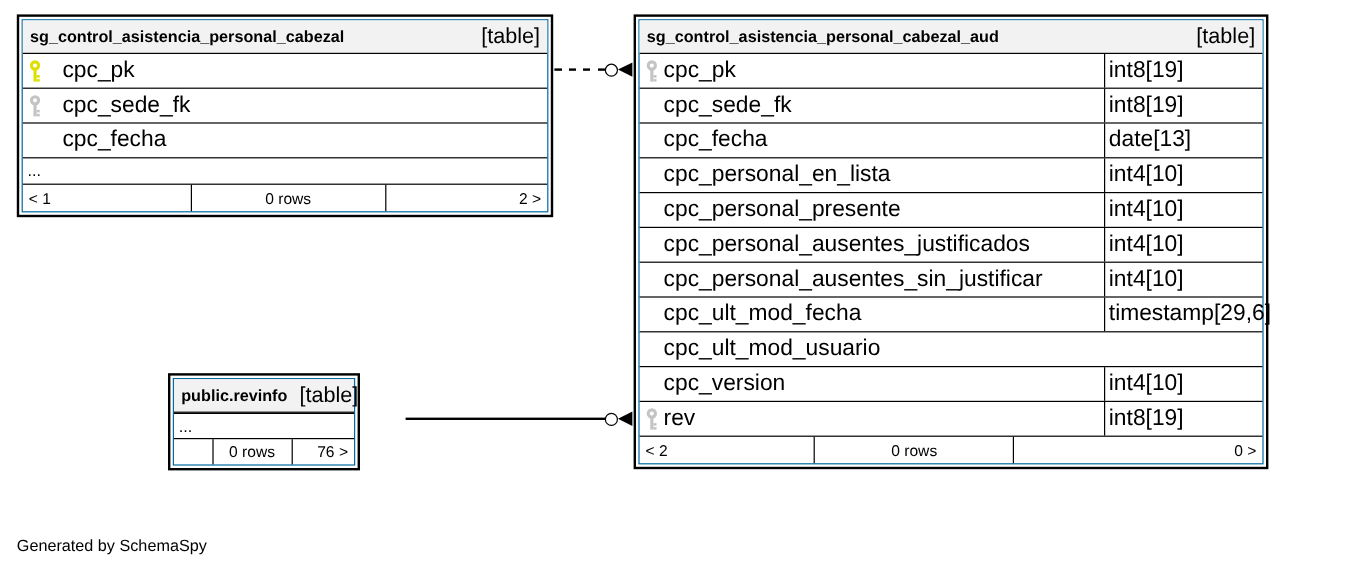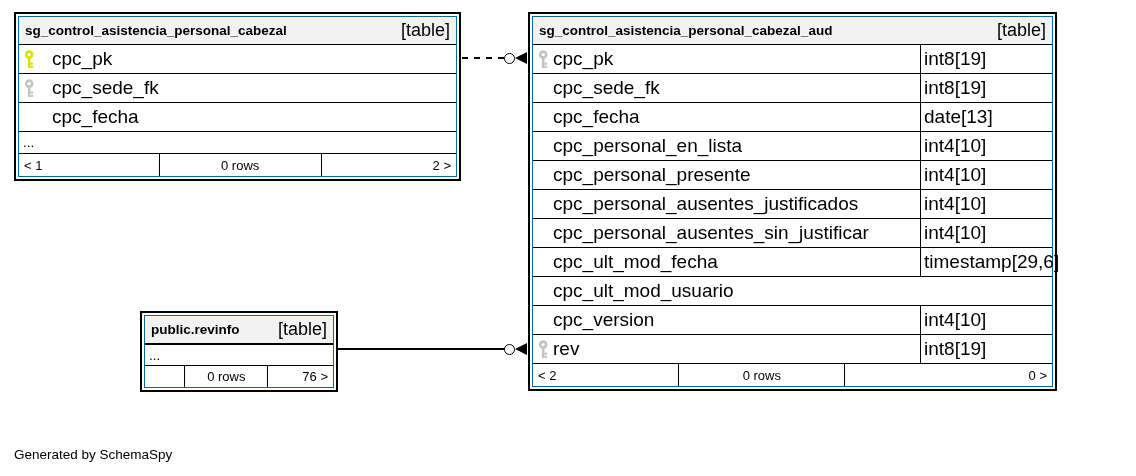--- a/index.html
+++ b/index.html
@@ -37,21 +37,21 @@
   .fcell.fc-l{justify-content:flex-start;}
   .fcell.fc-c{justify-content:center;}
   .fcell.fc-r{justify-content:flex-end;}
 
   
   .t-cabezal{left:14px;top:12px;width:447px;}
   .t-cabezal .cname{margin-left:13px;}
   .t-cabezal .fc-l{width:32%;} .t-cabezal .fc-c{width:37%;} .t-cabezal .fc-r{width:31%;}
   .t-aud{left:528px;top:12px;width:529px;}
   .t-aud .fc-l{width:28%;} .t-aud .fc-c{width:32%;} .t-aud .fc-r{width:40%;}
-  .t-revinfo{left:140px;top:311px;width:198px;}
+  .t-revinfo{left:140px;top:311px;width:160px;}
   .t-revinfo .fc-l{width:21%;} .t-revinfo .fc-c{width:44%;} .t-revinfo .fc-r{width:35%;}
   .t-revinfo .ellipsis-row{height:20px;}
   .t-revinfo .tfoot{height:21px;}
 
   
   .rel-line{position:absolute;height:1.5px;background:#000;}
   .rel-line.dashed{
     background:repeating-linear-gradient(90deg,#000 0 6px,transparent 6px 12px);
   }
   .rel-circle{

